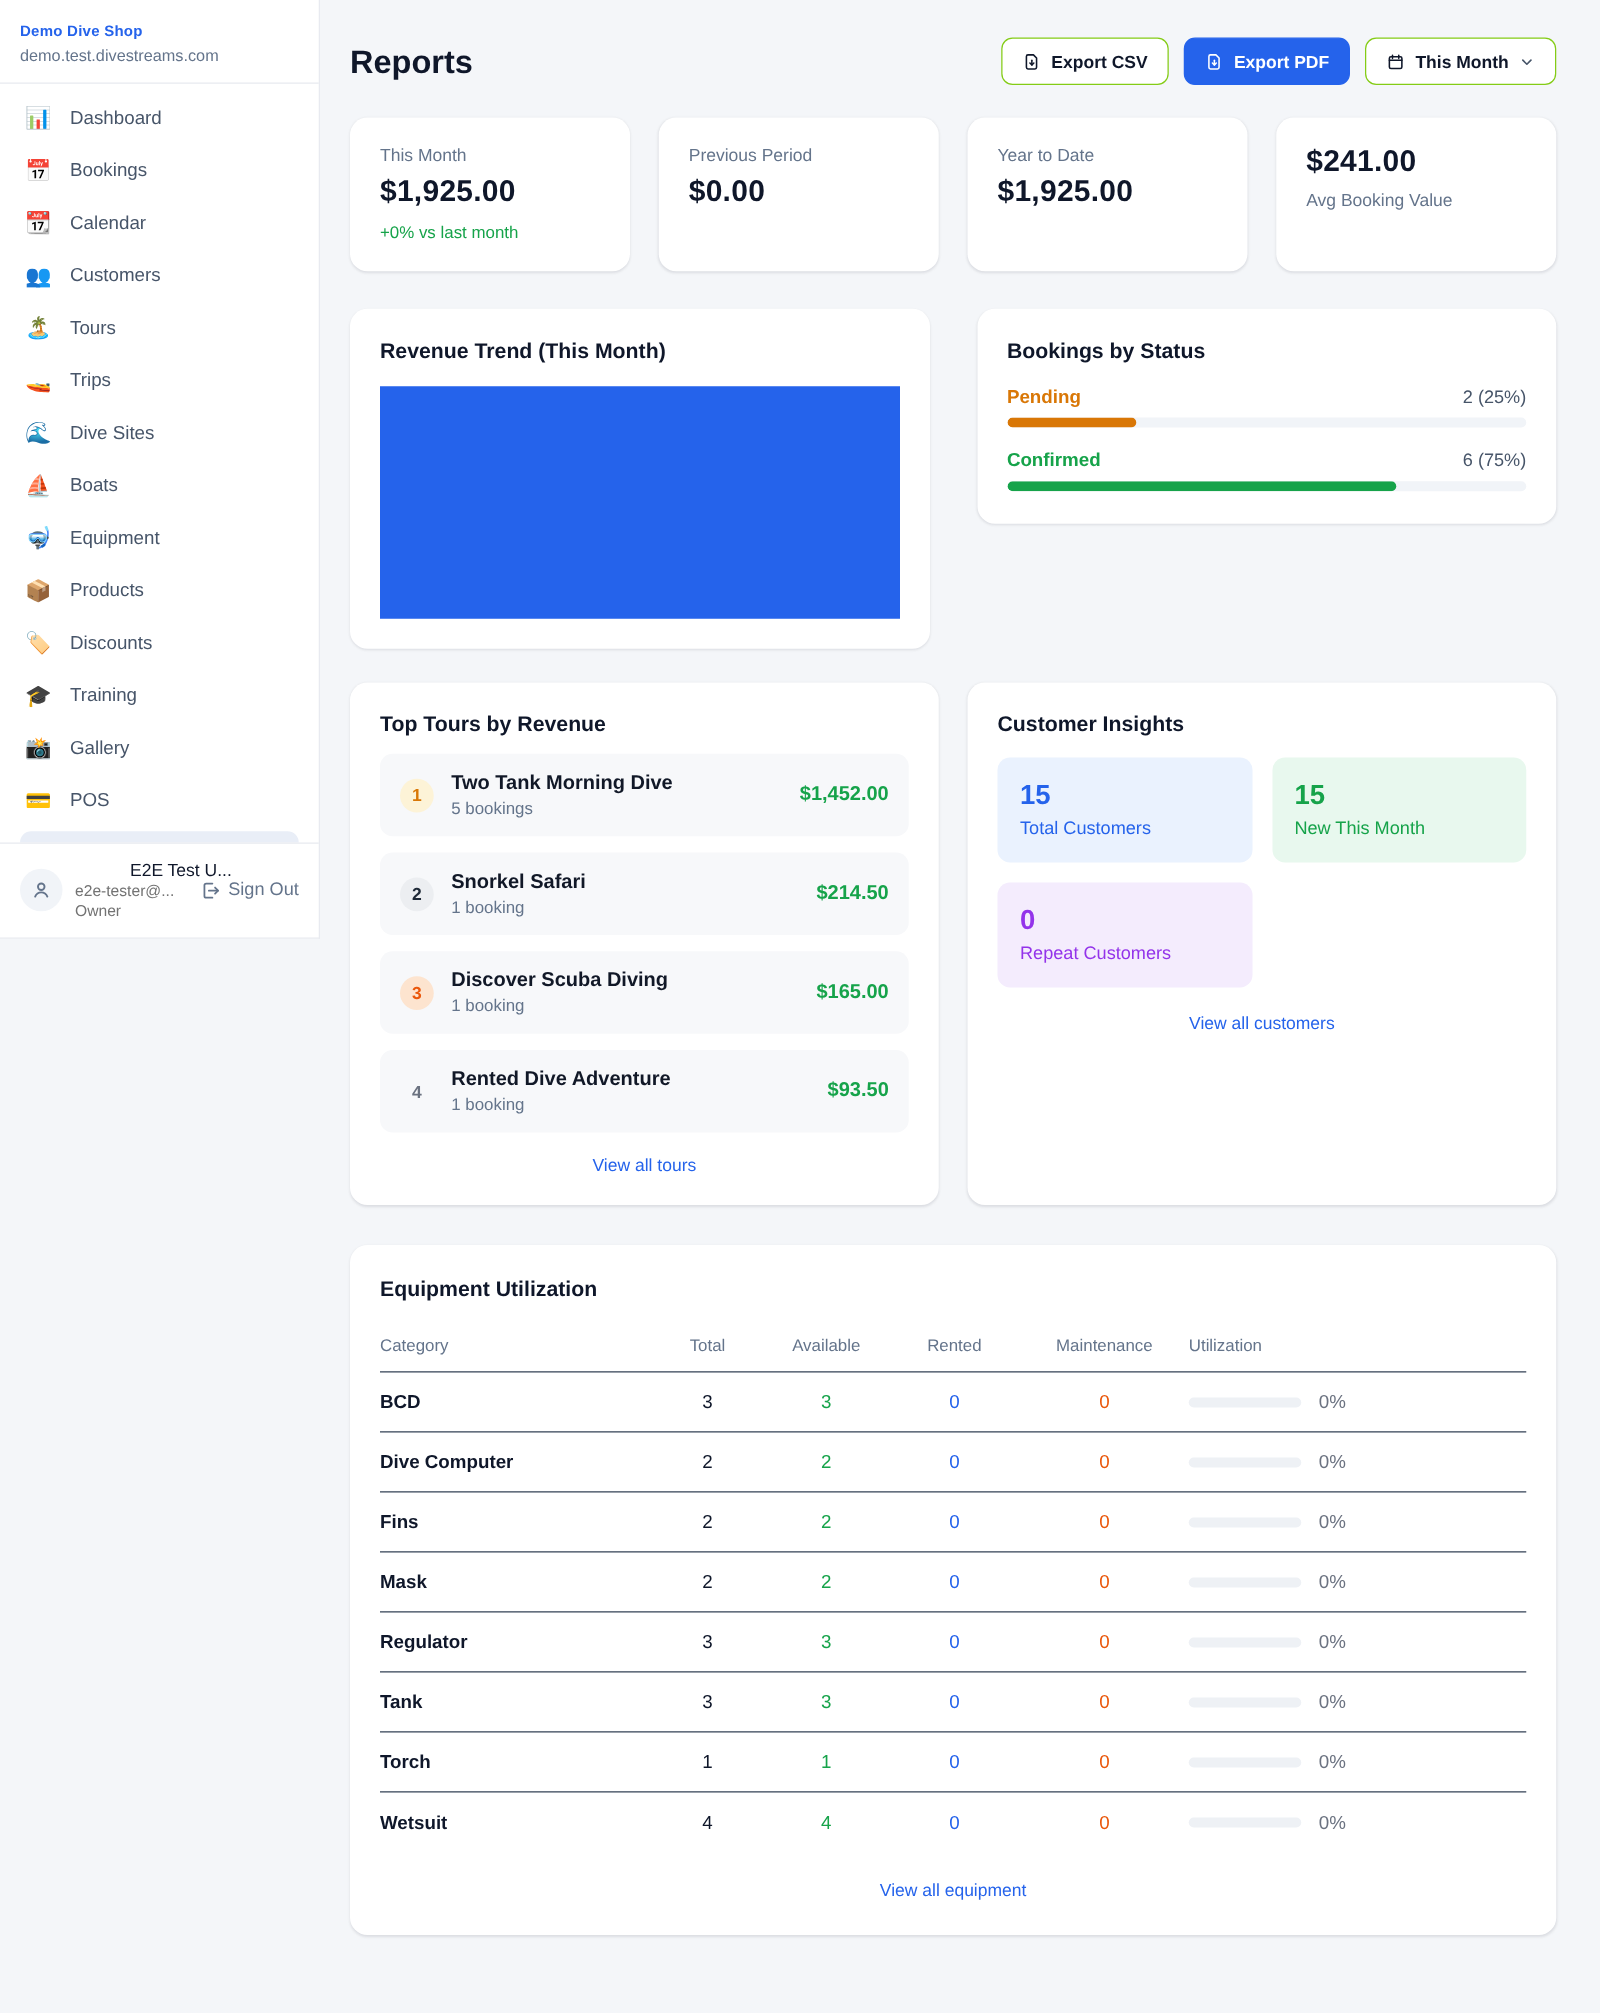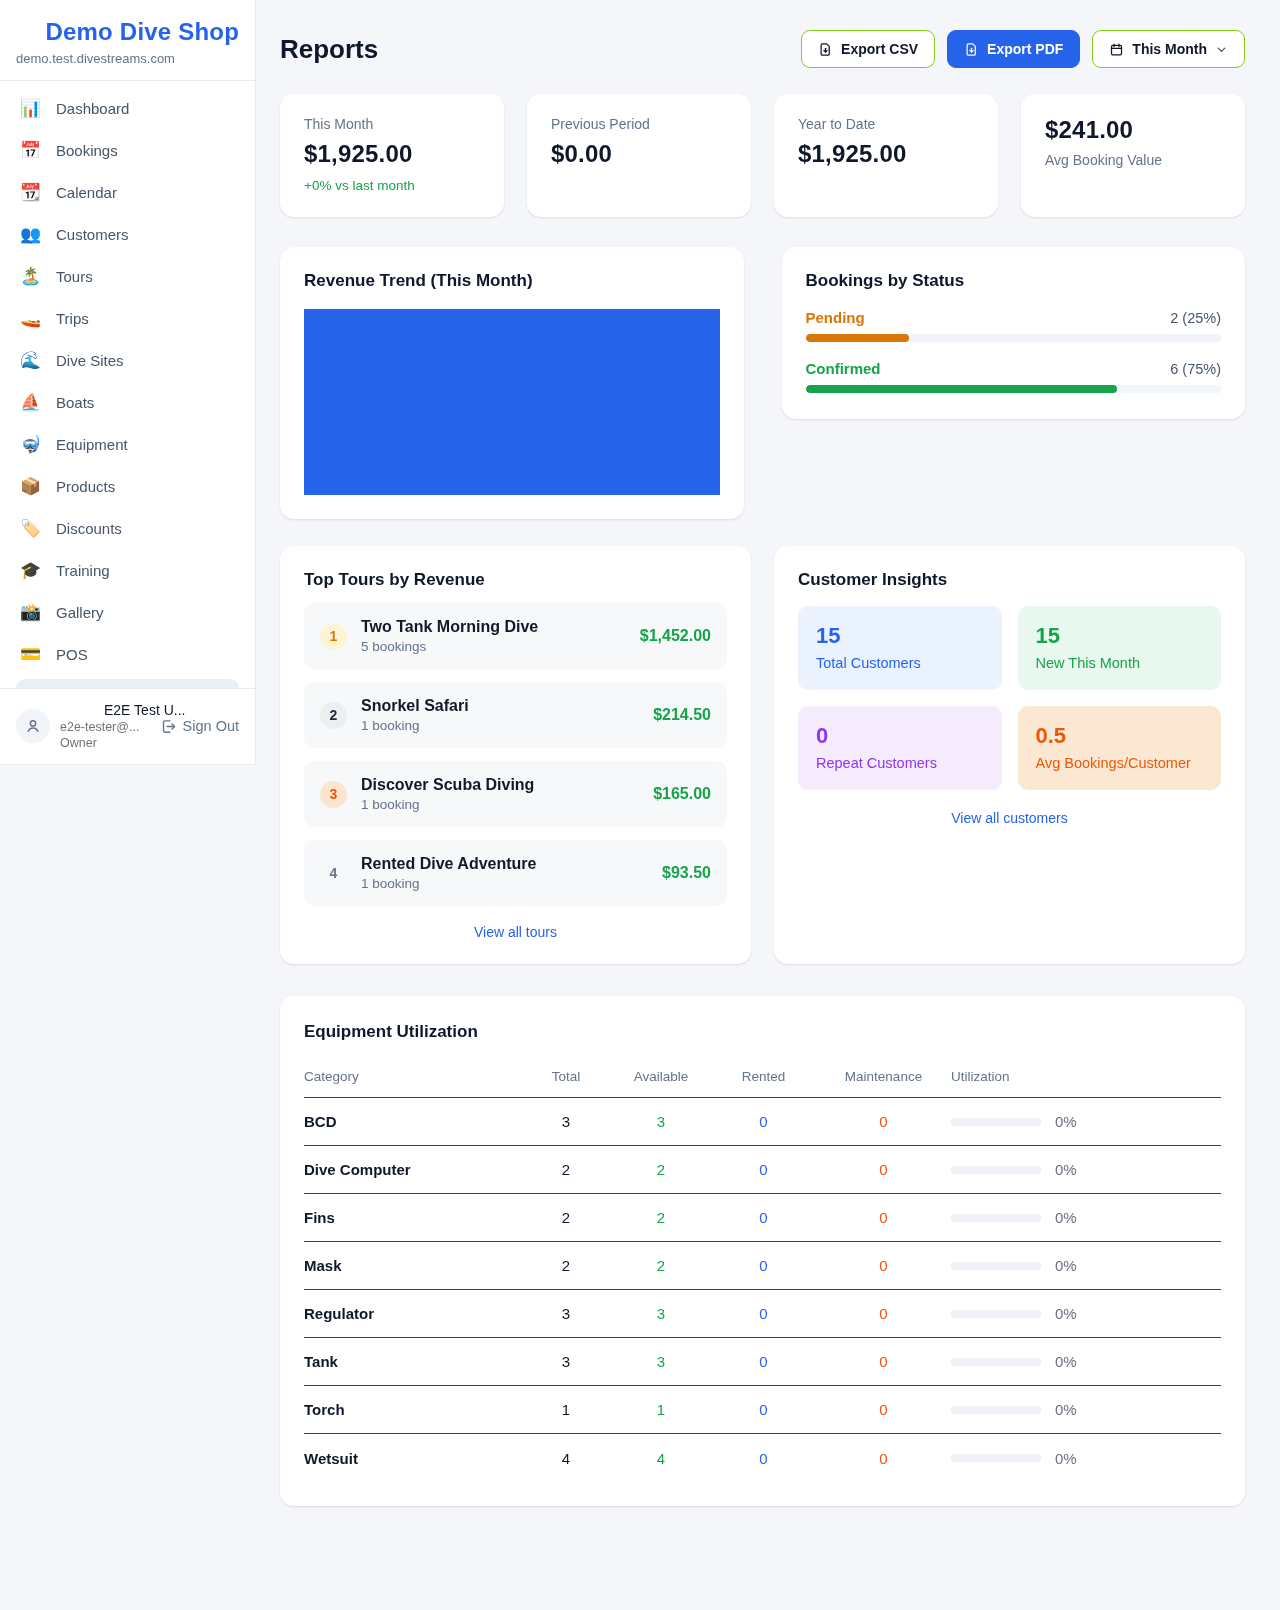--- a/index.html
+++ b/index.html
@@ -14,21 +14,21 @@
 
   
   .sidebar {
     position:absolute; top:0; left:0; width:256px;
     background:#ffffff;
     border-right:1px solid #e8eaf0;
     border-bottom:1px solid #e8eaf0;
     padding-bottom:0;
   }
   .sidebar-head { padding:18px 16px 14px; border-bottom:1px solid #e8eaf0; }
-  .shop-name { font-size:24px; font-weight:800; color:#2563eb; letter-spacing:.2px;text-align:right; }
+  .shop-name { font-size:12px; font-weight:800; color:#2563eb; letter-spacing:.2px; }
   .shop-domain { font-size:13px; color:#64748b; margin-top:5px; }
   .nav { padding:10px 8px 0; }
   .nav-item {
     display:flex; align-items:center; gap:14px;
     padding:9px 12px; margin-bottom:7px; border-radius:8px;
     font-size:15px; color:#475569; cursor:pointer;
   }
   .nav-item .nicon { width:22px; text-align:center; font-size:17px; line-height:1; }
   .nav-active-sliver {
     height:9px; margin:0 8px; border-radius:9px 9px 0 0; background:#e9eef7;
@@ -372,24 +372,20 @@
           <div class="tile-label">Total Customers</div>
         </div>
         <div class="tile green">
           <div class="tile-value">15</div>
           <div class="tile-label">New This Month</div>
         </div>
         <div class="tile purple">
           <div class="tile-value">0</div>
           <div class="tile-label">Repeat Customers</div>
         </div>
-        <div class="tile orange">
-          <div class="tile-value">0.5</div>
-          <div class="tile-label">Avg Bookings/Customer</div>
-        </div>
       </div>
       <a class="view-link">View all customers</a>
     </div>
   </section>
 
   <section class="card equip-card">
     <div class="section-title">Equipment Utilization</div>
 
     <div class="eq-table">
       <div class="eq-row head">
@@ -484,15 +480,16 @@
         <span class="cell c-av">4</span>
         <span class="cell c-re">0</span>
         <span class="cell c-ma">0</span>
         <span class="cell c-ut">
             <span class="util-track"></span>
             <span>0%</span>
           </span>
       </div>
     </div>
 
+    <a class="view-link">View all equipment</a>
   </section>
 
 </main>
 
 </body></html>

